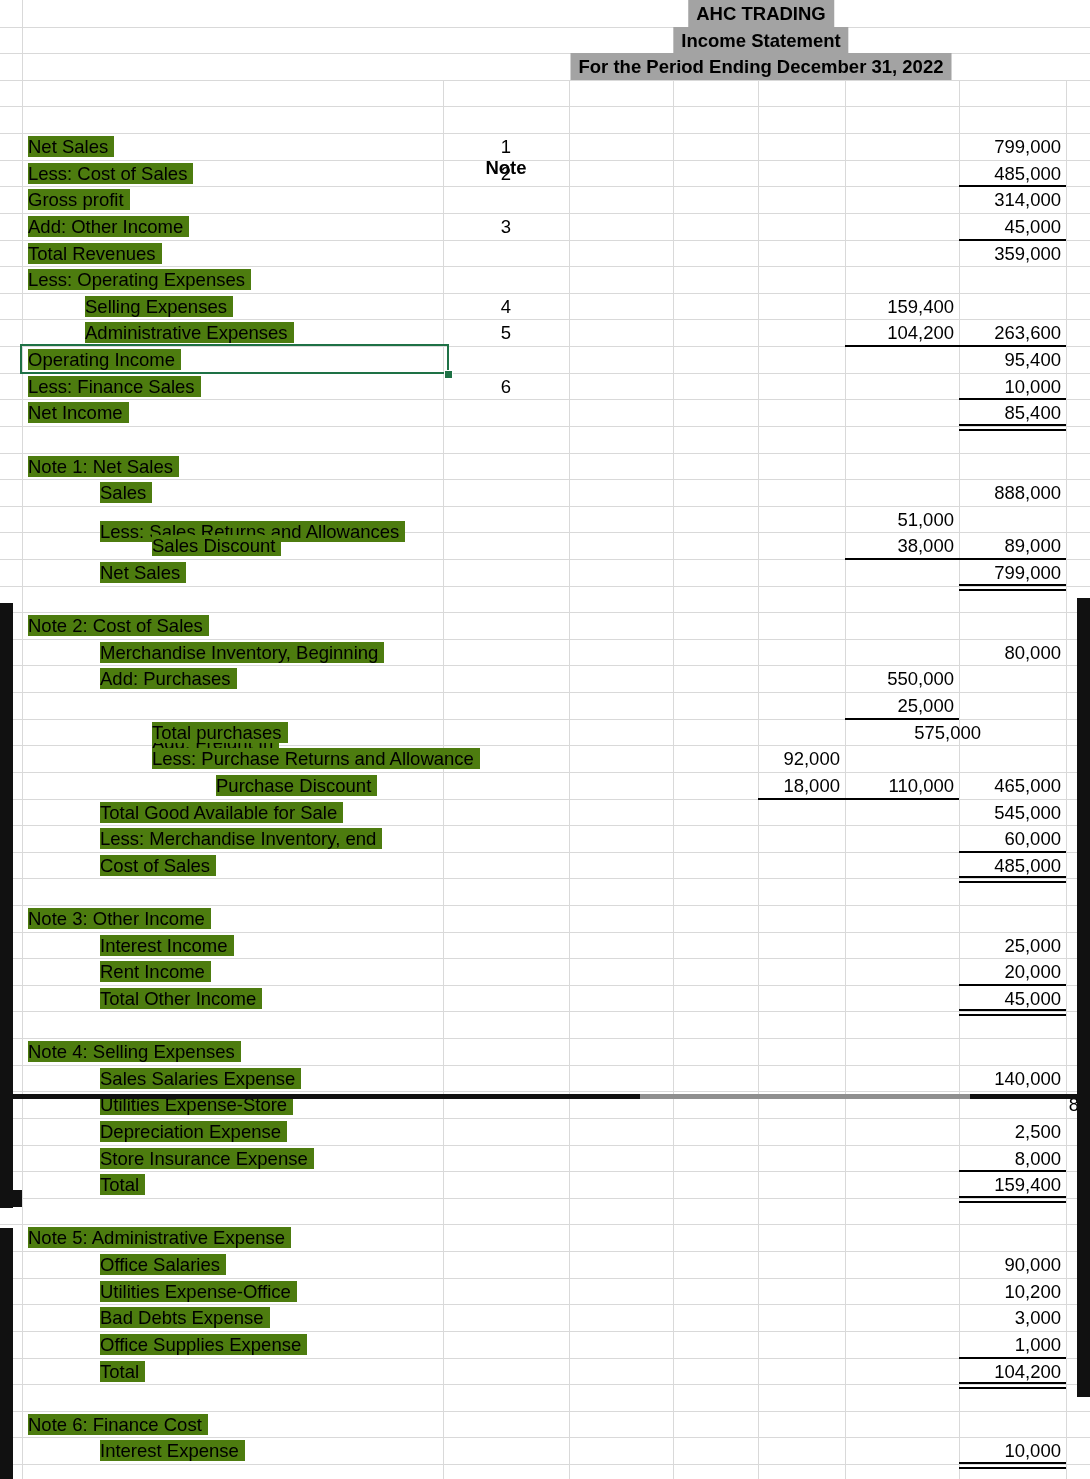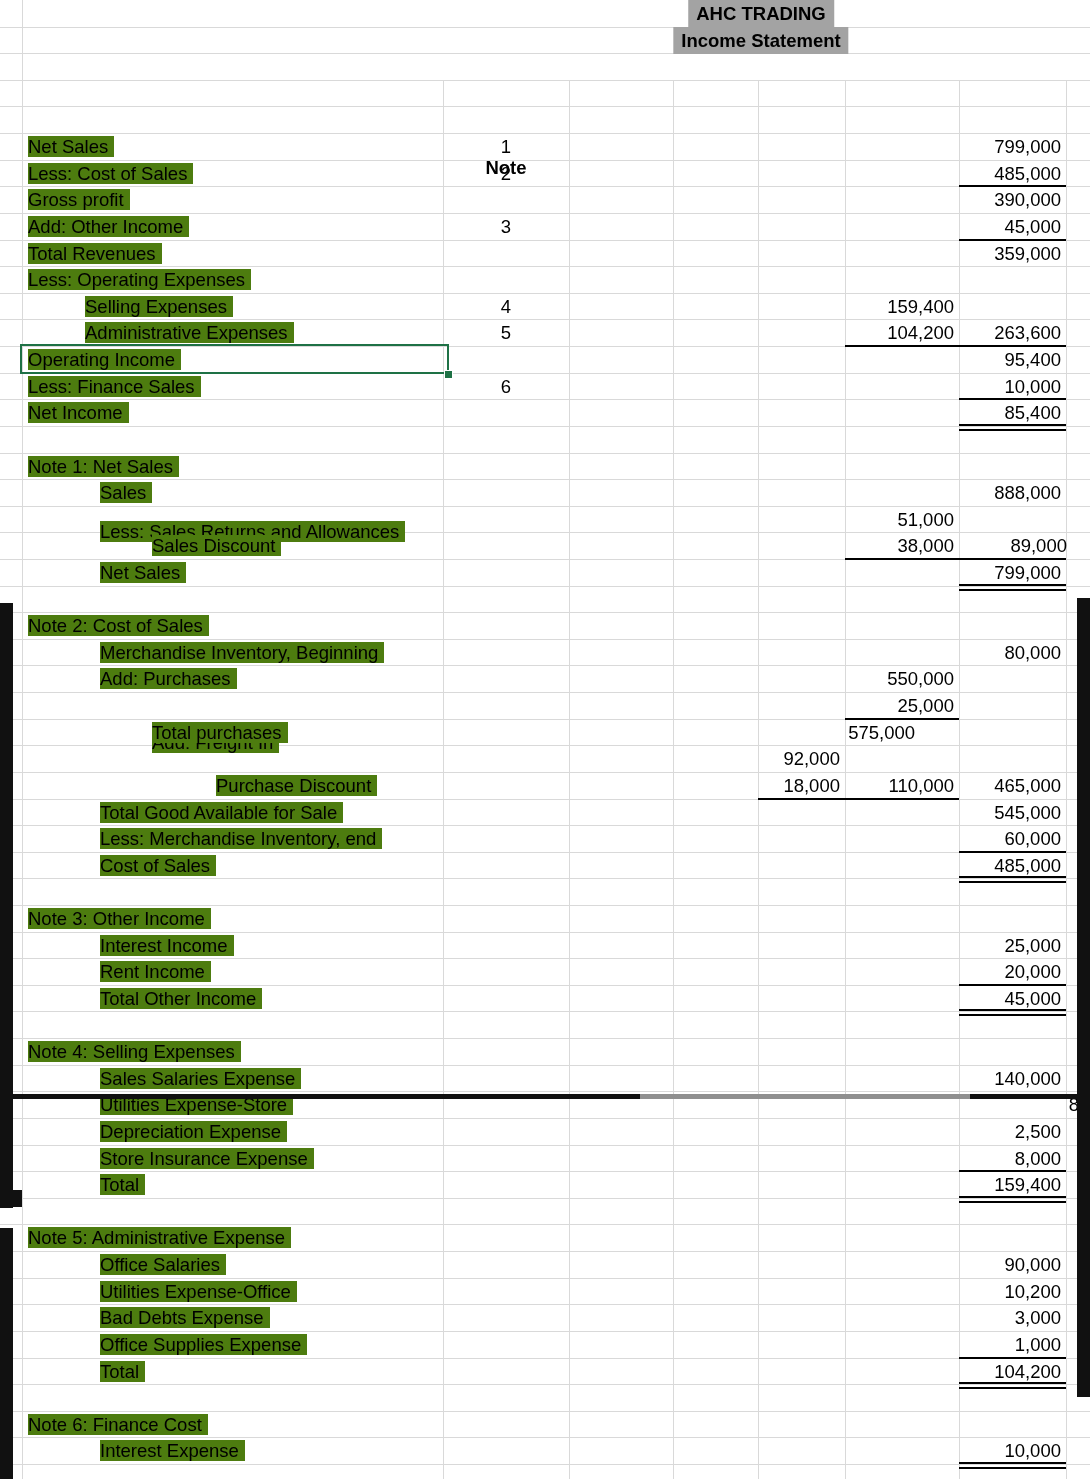--- a/index.html
+++ b/index.html
@@ -24,20 +24,21 @@
   .handle{position:absolute;width:7px;height:7px;background:#1e7145;border:1px solid #fff;
           box-sizing:content-box;z-index:7;}
   .seam{position:absolute;z-index:5;}
 </style>
 </head>
 <body>
 
 <div id="sheet">
   <div class="title" style="top:0px">AHC TRADING</div>
   <div class="title" style="top:27px">Income Statement</div>
+  <div class="title" style="top:53px">For the Period Ending December 31, 2022</div>
   <div class="notec noteh" style="top:106px">Note</div>
 <div class="hline" style="top: 27px;"></div>
     <div class="hline" style="top: 53px;"></div>
     <div class="hline" style="top: 80px;"></div>
     <div class="hline" style="top: 106px;"></div>
     <div class="hline" style="top: 133px;"></div>
     <div class="hline" style="top: 160px;"></div>
     <div class="hline" style="top: 186px;"></div>
     <div class="hline" style="top: 213px;"></div>
     <div class="hline" style="top: 240px;"></div>
@@ -96,21 +97,21 @@
     <div class="vline" style="left: 959px; top: 80px; height: 1399px;"></div>
     <div class="vline" style="left: 1066px; top: 80px; height: 1399px;"></div>
     <div class="lbl" style="left: 28px; top: 136px;">Net Sales</div>
     <div class="notec" style="top: 133px;">1</div>
     <div class="num" style="left: 961px; width: 100px; top: 136px;">799,000</div>
     <div class="lbl" style="left: 28px; top: 163px;">Less: Cost of Sales</div>
     <div class="notec" style="top: 160px;">2</div>
     <div class="num" style="left: 961px; width: 100px; top: 163px;">485,000</div>
     <div class="ul" style="left: 959px; width: 107px; top: 185px;"></div>
     <div class="lbl" style="left: 28px; top: 189px;">Gross profit</div>
-    <div class="num" style="left: 961px; width: 100px; top: 189px;">390,000</div>
+    <div class="num" style="left: 961px; width: 100px; top: 189px;">314,000</div>
     <div class="lbl" style="left: 28px; top: 216px;">Add: Other Income</div>
     <div class="notec" style="top: 213px;">3</div>
     <div class="num" style="left: 961px; width: 100px; top: 216px;">45,000</div>
     <div class="ul" style="left: 959px; width: 107px; top: 239px;"></div>
     <div class="lbl" style="left: 28px; top: 243px;">Total Revenues</div>
     <div class="num" style="left: 961px; width: 100px; top: 243px;">359,000</div>
     <div class="lbl" style="left: 28px; top: 269px;">Less: Operating Expenses</div>
     <div class="lbl" style="left: 85px; top: 296px;">Selling Expenses</div>
     <div class="notec" style="top: 293px;">4</div>
     <div class="num" style="left: 847px; width: 107px; top: 296px;">159,400</div>
@@ -130,35 +131,36 @@
     <div class="lbl" style="left: 28px; top: 402px;">Net Income</div>
     <div class="num" style="left: 961px; width: 100px; top: 402px;">85,400</div>
     <div class="ul2" style="left: 959px; width: 107px; top: 424px;"></div>
     <div class="lbl" style="left: 28px; top: 456px;">Note 1: Net Sales</div>
     <div class="lbl" style="left: 100px; top: 482px;">Sales</div>
     <div class="num" style="left: 961px; width: 100px; top: 482px;">888,000</div>
     <div class="lbl" style="left: 100px; top: 509px; margin-top: 12px;">Less: Sales Returns and Allowances</div>
     <div class="num" style="left: 847px; width: 107px; top: 509px;">51,000</div>
     <div class="lbl" style="left: 152px; top: 535px;">Sales Discount</div>
     <div class="num" style="left: 847px; width: 107px; top: 535px;">38,000</div>
-    <div class="num" style="left: 961px; width: 100px; top: 535px; padding-left: 6px;">89,000</div>
+    <div class="num" style="left: 961px; width: 100px; top: 535px;">89,000</div>
     <div class="ul" style="left: 845px; width: 221px; top: 558px;"></div>
     <div class="lbl" style="left: 100px; top: 562px;">Net Sales</div>
     <div class="num" style="left: 961px; width: 100px; top: 562px;">799,000</div>
     <div class="ul2" style="left: 959px; width: 107px; top: 584px;"></div>
     <div class="lbl" style="left: 28px; top: 615px;">Note 2: Cost of Sales</div>
     <div class="lbl" style="left: 100px; top: 642px;">Merchandise Inventory, Beginning</div>
     <div class="num" style="left: 961px; width: 100px; top: 642px;">80,000</div>
     <div class="lbl" style="left: 100px; top: 668px;">Add: Purchases</div>
     <div class="num" style="left: 847px; width: 107px; top: 668px;">550,000</div>
     <div class="lbl" style="left: 152px; top: 695px; margin-top: 37px;">Add: Freight In</div>
     <div class="num" style="left: 847px; width: 107px; top: 695px;">25,000</div>
     <div class="ul" style="left: 845px; width: 114px; top: 718px;"></div>
     <div class="lbl" style="left: 152px; top: 722px;">Total purchases</div>
-    <div class="num" style="left: 800px; width: 107px; top: 722px; padding-left: 8px;">575,000</div>
+    <div class="num" style="left: 866px; width: 107px; top: 722px; padding-left: 8px;">575,000</div>
+    <div class="lbl" style="left: 152px; top: 748px;">Less: Purchase Returns and Allowance</div>
     <div class="num" style="left: 760px; width: 80px; top: 748px;">92,000</div>
     <div class="lbl" style="left: 216px; top: 775px;">Purchase Discount</div>
     <div class="num" style="left: 760px; width: 80px; top: 775px;">18,000</div>
     <div class="num" style="left: 847px; width: 107px; top: 775px;">110,000</div>
     <div class="num" style="left: 961px; width: 100px; top: 775px;">465,000</div>
     <div class="ul" style="left: 758px; width: 201px; top: 798px;"></div>
     <div class="lbl" style="left: 100px; top: 802px;">Total Good Available for Sale</div>
     <div class="num" style="left: 961px; width: 100px; top: 802px;">545,000</div>
     <div class="lbl" style="left: 100px; top: 828px;">Less: Merchandise Inventory, end</div>
     <div class="num" style="left: 961px; width: 100px; top: 828px;">60,000</div>

